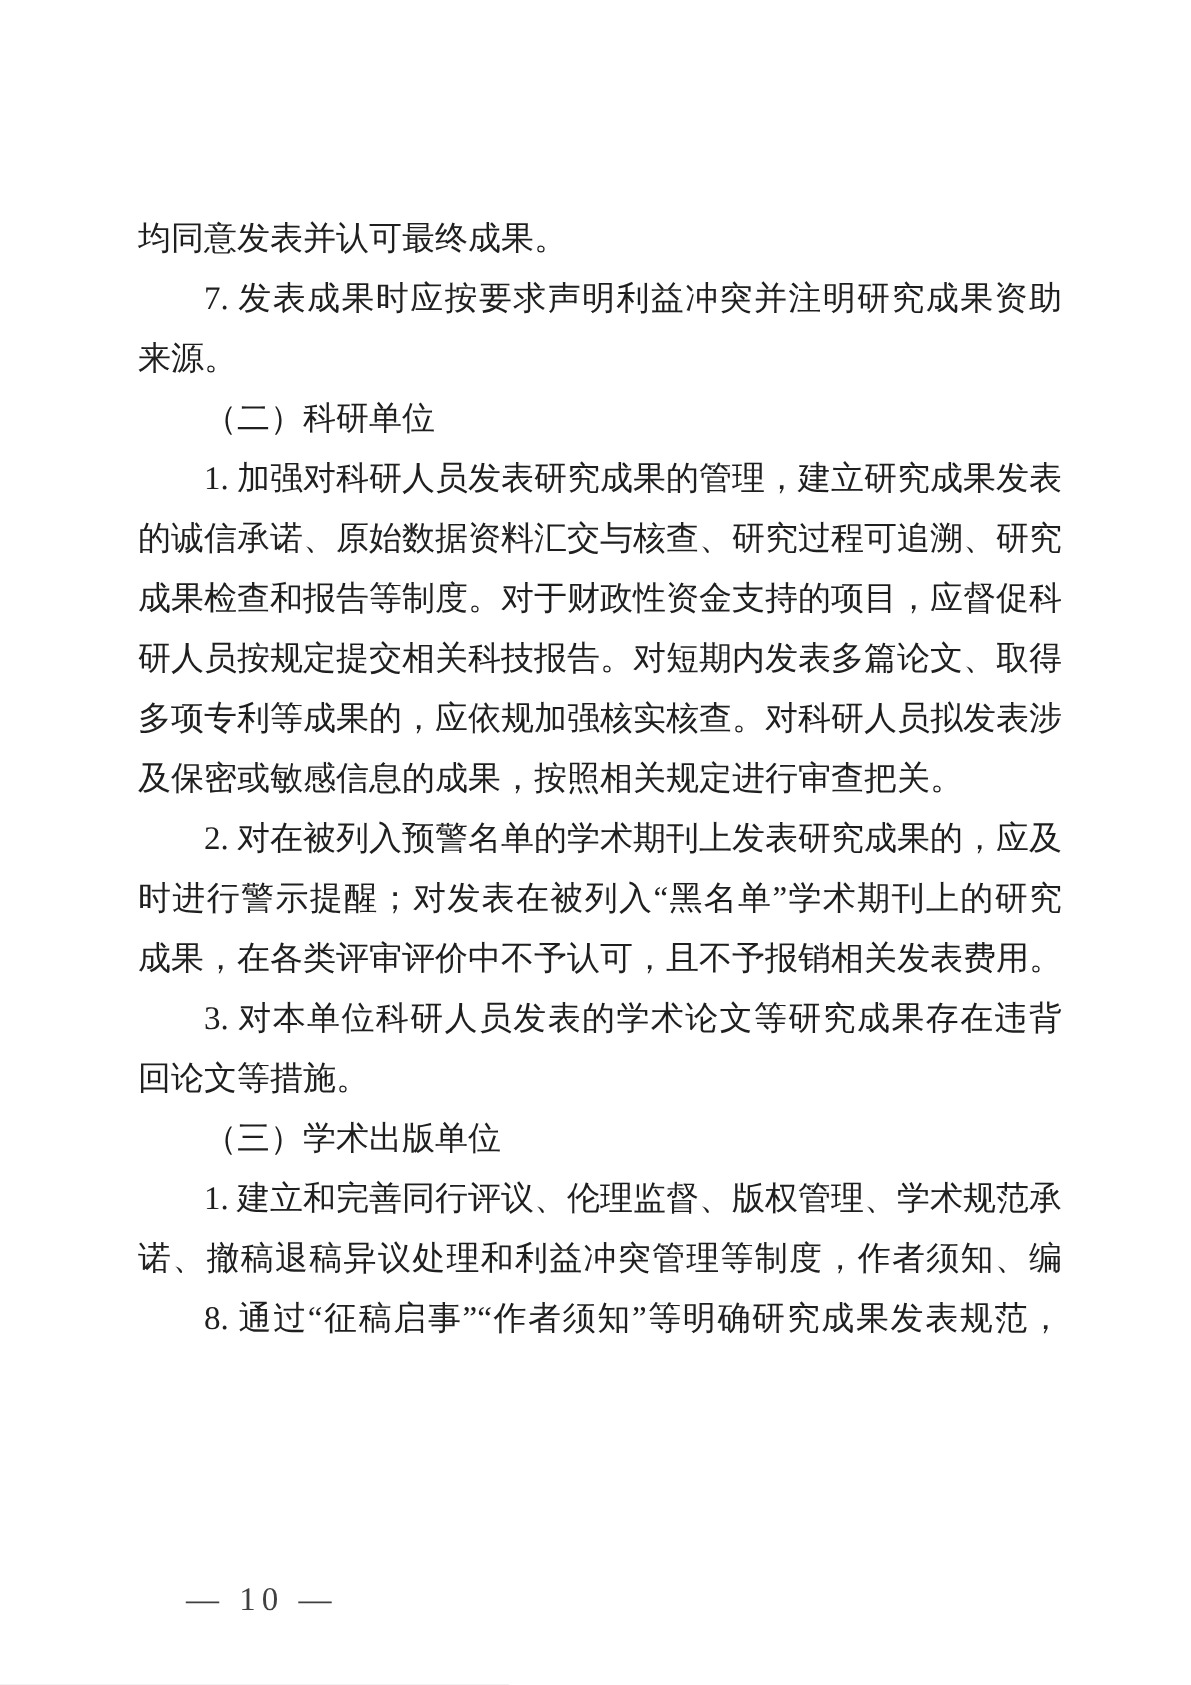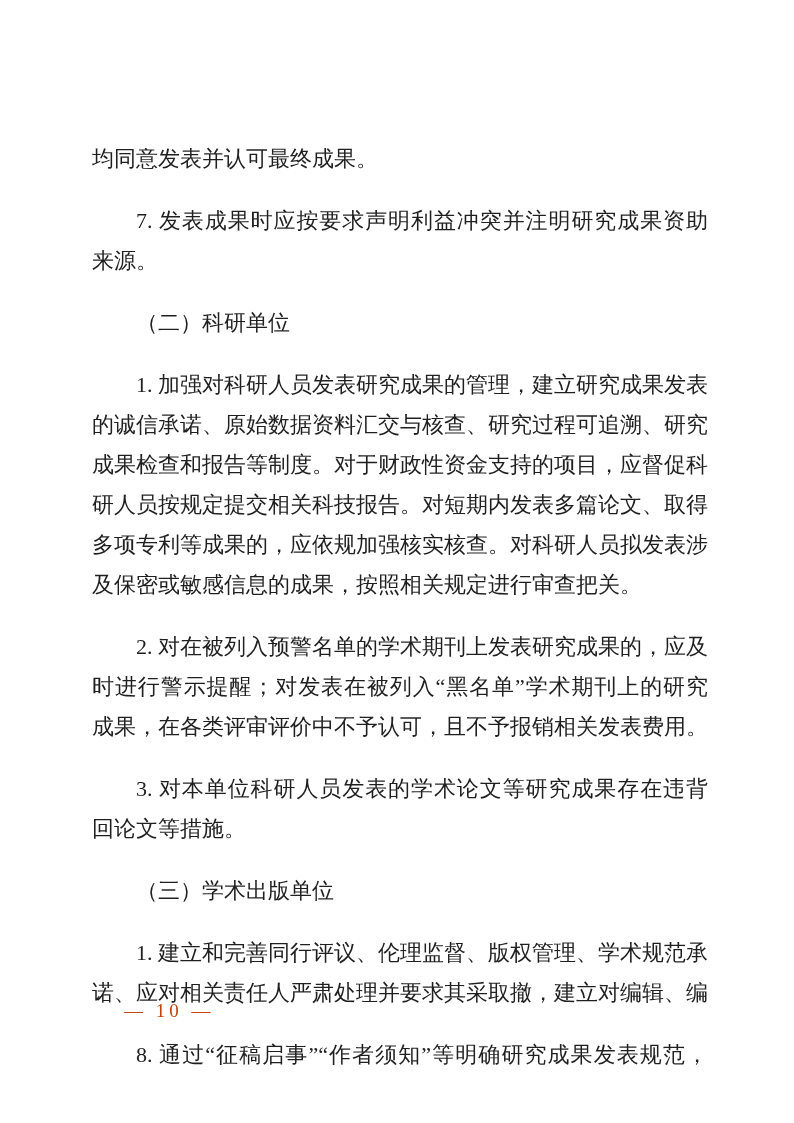--- a/index.html
+++ b/index.html
@@ -30,34 +30,33 @@
     font-size: 22px;
     letter-spacing: 0;
     white-space: normal;
   }
   .line.justify {
     text-align: justify;
     text-align-last: justify;
   }
   .line.indent {
     padding-left: 44px;
-    margin-top: 22px;
   }
   .line.heading {
     
     font-weight: 400;
   }
   .footer {
     position: absolute;
     left: 124px;
-    top: 997px;
-    font-size: 19px;
+    top: 1052px;
+    font-size: 22px;
     line-height: 28px;
     letter-spacing: 4px;
-    color: #c2410c;
+    color: #404040;
   }
 </style>
 </head>
 <body>
 
 <div class="page">
   <div class="doc-body">
       <div class="line">均同意发表并认可最终成果。</div>
       <div class="line justify indent">7. 发表成果时应按要求声明利益冲突并注明研究成果资助</div>
       <div class="line">来源。</div>
@@ -68,17 +67,17 @@
       <div class="line justify">研人员按规定提交相关科技报告。对短期内发表多篇论文、取得</div>
       <div class="line justify">多项专利等成果的，应依规加强核实核查。对科研人员拟发表涉</div>
       <div class="line">及保密或敏感信息的成果，按照相关规定进行审查把关。</div>
       <div class="line justify indent">2. 对在被列入预警名单的学术期刊上发表研究成果的，应及</div>
       <div class="line justify">时进行警示提醒；对发表在被列入“黑名单”学术期刊上的研究</div>
       <div class="line justify">成果，在各类评审评价中不予认可，且不予报销相关发表费用。</div>
       <div class="line justify indent">3. 对本单位科研人员发表的学术论文等研究成果存在违背</div>
       <div class="line">回论文等措施。</div>
       <div class="line indent heading">（三）学术出版单位</div>
       <div class="line justify indent">1. 建立和完善同行评议、伦理监督、版权管理、学术规范承</div>
-      <div class="line justify">诺、应对相关责任人严肃处理并要求其采取撤，建立对编辑、编</div>
+      <div class="line justify">诺、撤稿退稿异议处理和利益冲突管理等制度，作者须知、编</div>
       <div class="line justify indent">8. 通过“征稿启事”“作者须知”等明确研究成果发表规范，</div>
     </div>
   <div class="footer">— 10 —</div>
 </div>
 
 </body></html>

